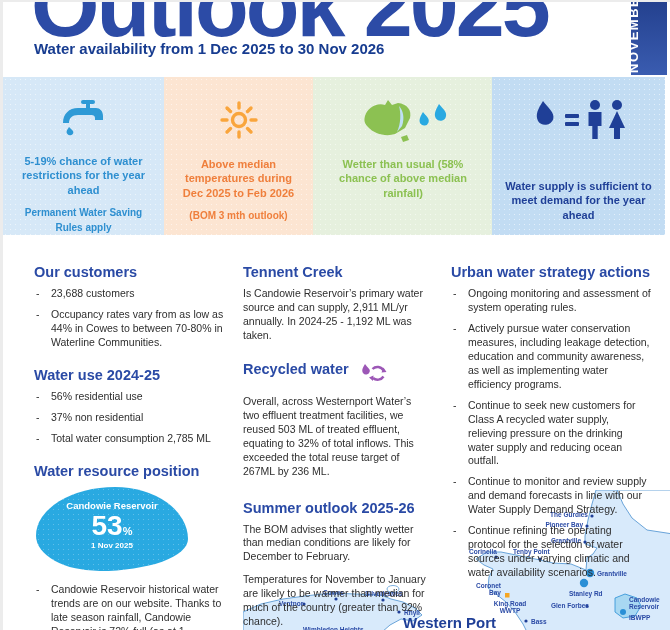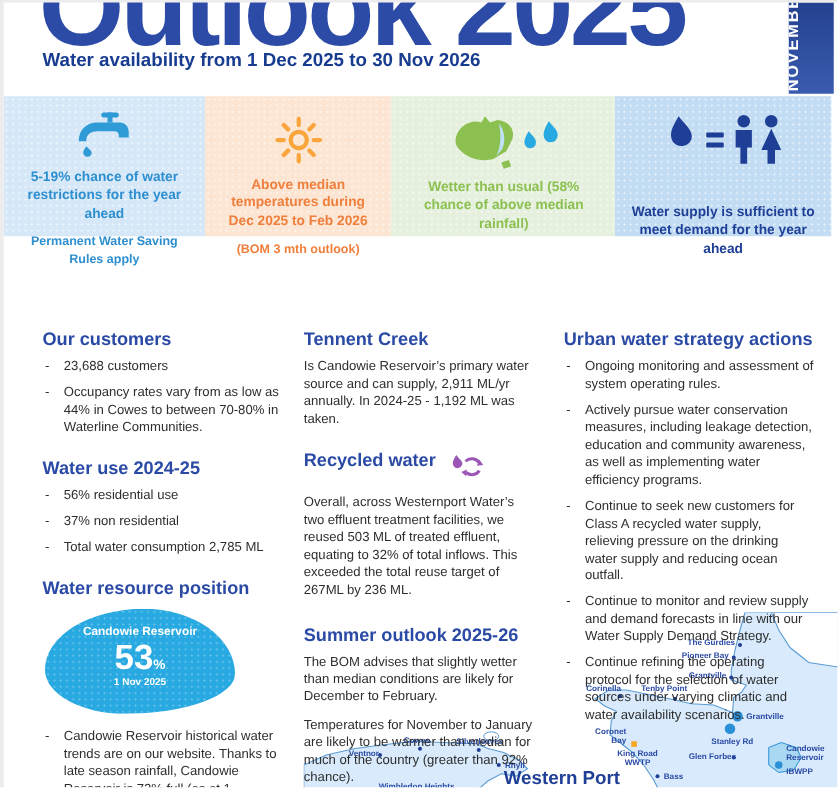--- a/index.html
+++ b/index.html
@@ -5,21 +5,21 @@
   html,body{margin:0;padding:0;background:#fff;}
   .page{position:relative;width:670px;height:630px;background:#fff;overflow:hidden;
         font-family:"Liberation Sans",sans-serif;border-left:3px solid #ececec;border-top:2px solid #ececec;box-sizing:border-box;}
   
   .big-title{position:absolute;left:28px;top:-47px;font-size:88px;font-weight:800;color:#2c4ba6;letter-spacing:-3px;white-space:nowrap;}
   .subtitle{position:absolute;left:31px;top:38px;font-size:15px;font-weight:700;color:#173c90;}
   .date-tab{position:absolute;right:3px;top:0;width:36px;height:73px;background:linear-gradient(180deg,#24418f,#3a5cb0);overflow:hidden;}
   .date-tab span{position:absolute;left:10px;bottom:2px;transform:rotate(-90deg);transform-origin:0 100%;
         color:#fff;font-weight:700;font-size:13px;letter-spacing:1.5px;white-space:nowrap;}
   
-  .band{position:absolute;left:0;top:75px;height:112px;display:flex;}
+  .band{position:absolute;left:0;top:75px;height:158px;display:flex;}
   .box{height:100%;display:flex;flex-direction:column;align-items:center;text-align:center;
        padding:12px 11px 0;box-sizing:border-box;
        background-image:radial-gradient(rgba(255,255,255,.55) .9px,transparent .9px);background-size:5px 5px;}
   .box .icn{height:62px;display:flex;align-items:center;justify-content:center;}
   .box h3{margin:6px 0 0;font-size:11px;line-height:1.3;font-weight:700;}
   .box .sub{margin-top:9px;font-size:10px;font-weight:700;line-height:1.45;}
   .b1{width:161px;background-color:#d6e8f7;} .b1 h3,.b1 .sub{color:#2e8fd0;}
   .b2{width:149px;background-color:#fce5d2;} .b2 h3,.b2 .sub{color:#ef7f3c;}
   .b3{width:179px;background-color:#e6f0de;padding-left:12px;} .b3 h3{color:#8cc152;}
   .b4{width:173px;background-color:#c2dcf3;} .b4 h3{color:#1f3f97;margin-top:28px;}

